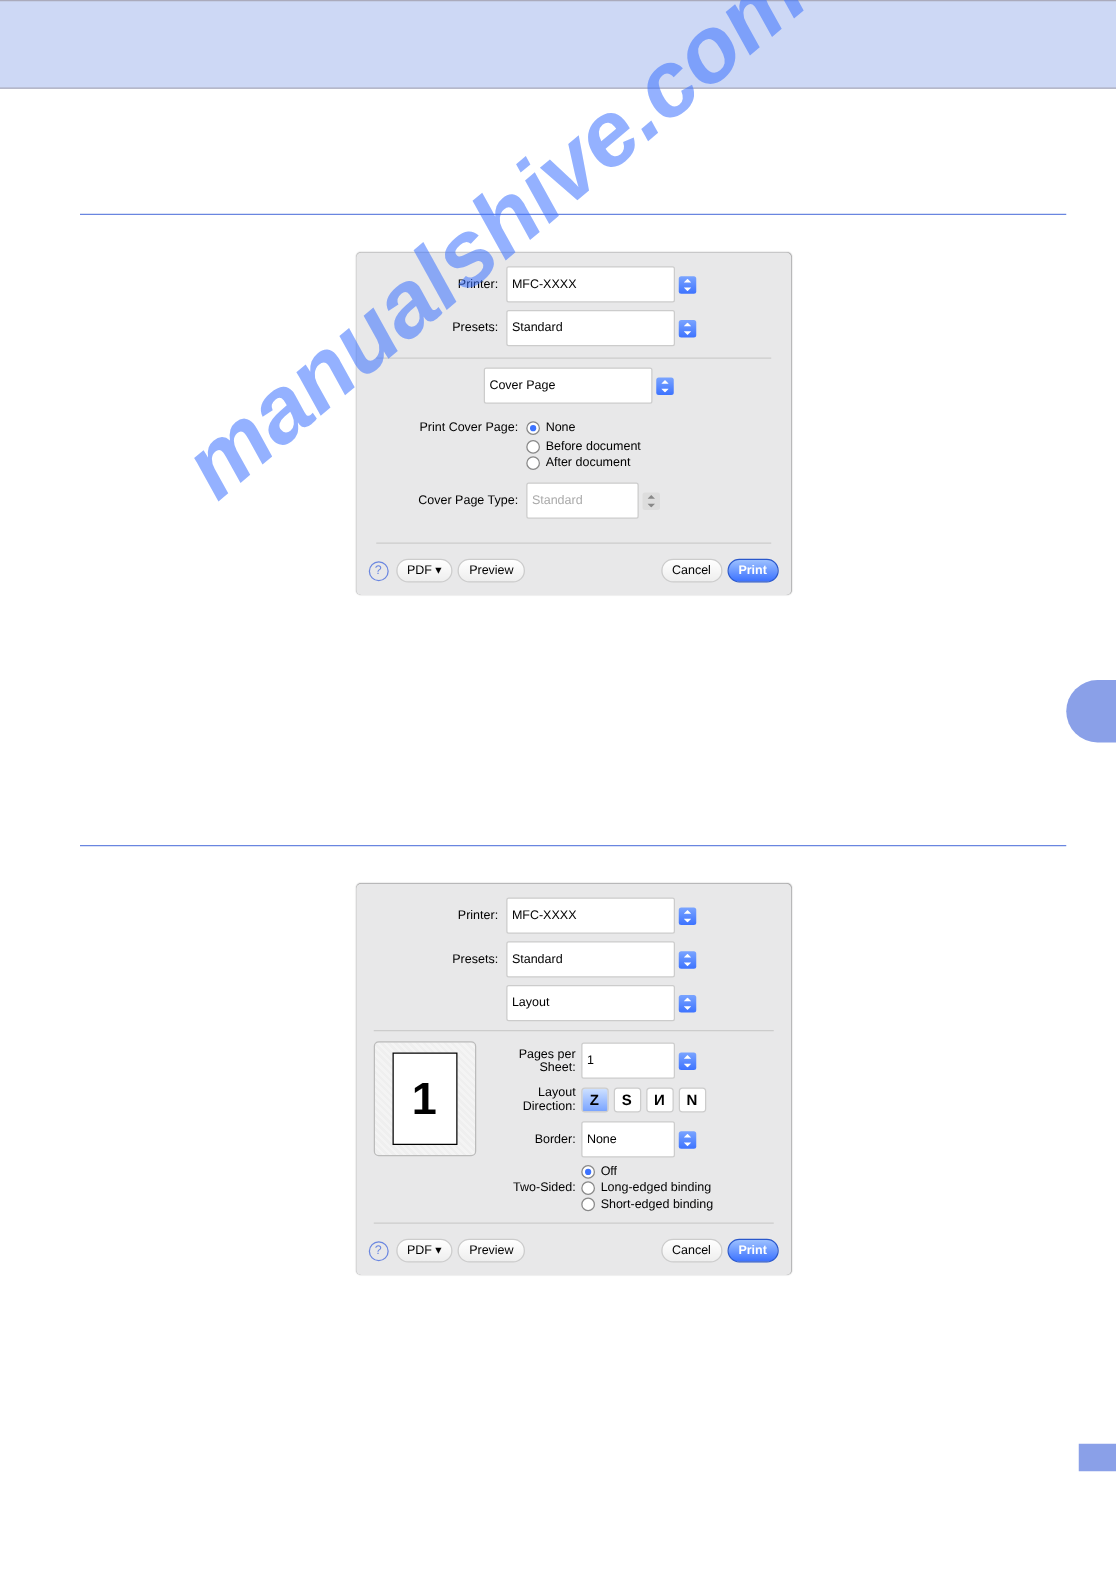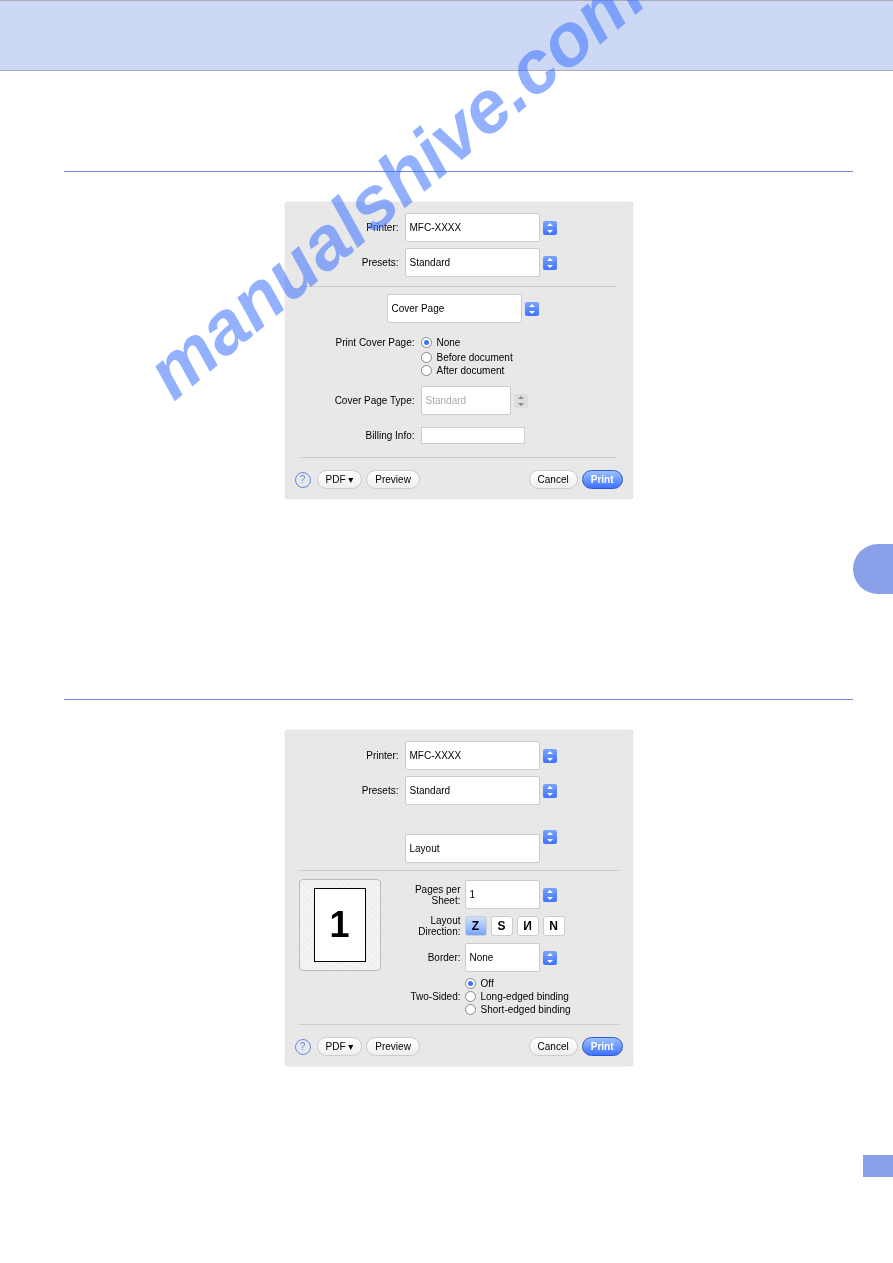--- a/index.html
+++ b/index.html
@@ -234,24 +234,20 @@
           <span>Standard</span>
         </div>
         <span class="select-cap select-cap-dis">
           <svg width="6" height="10">
               <polygon points="3,0 6,3 0,3" fill="#888"></polygon>
               <polygon points="0,7 6,7 3,10" fill="#888"></polygon>
             </svg>
         </span>
       </div>
       <div style="height:6px;"></div>
-      <div class="row">
-        <div class="label">Billing Info:</div>
-        <div class="input-text"></div>
-      </div>
     </div>
     <div class="dialog-footer">
       <span class="help-circle">?</span>
       <span style="width:6px;"></span>
       <span class="pill-btn">PDF ▾</span>
       <span style="width:4px;"></span>
       <span class="pill-btn">Preview</span>
       <span style="flex:1;"></span>
       <span class="pill-btn">Cancel</span>
       <span style="width:4px;"></span>
@@ -283,21 +279,21 @@
       </div>
       <span class="select-cap">
         <svg width="6" height="10">
             <polygon points="3,0 6,3 0,3" fill="#fff"></polygon>
             <polygon points="0,7 6,7 3,10" fill="#fff"></polygon>
           </svg>
       </span>
     </div>
     <div class="row">
       <div class="label"></div>
-      <div class="select" style="width:135px;margin-top:23px;">
+      <div class="select" style="width:135px;">
         <span>Layout</span>
       </div>
       <span class="select-cap">
         <svg width="6" height="10">
             <polygon points="3,0 6,3 0,3" fill="#fff"></polygon>
             <polygon points="0,7 6,7 3,10" fill="#fff"></polygon>
           </svg>
       </span>
     </div>
     <div style="border-top:1px solid #ccc;margin:4px 14px;"></div>

